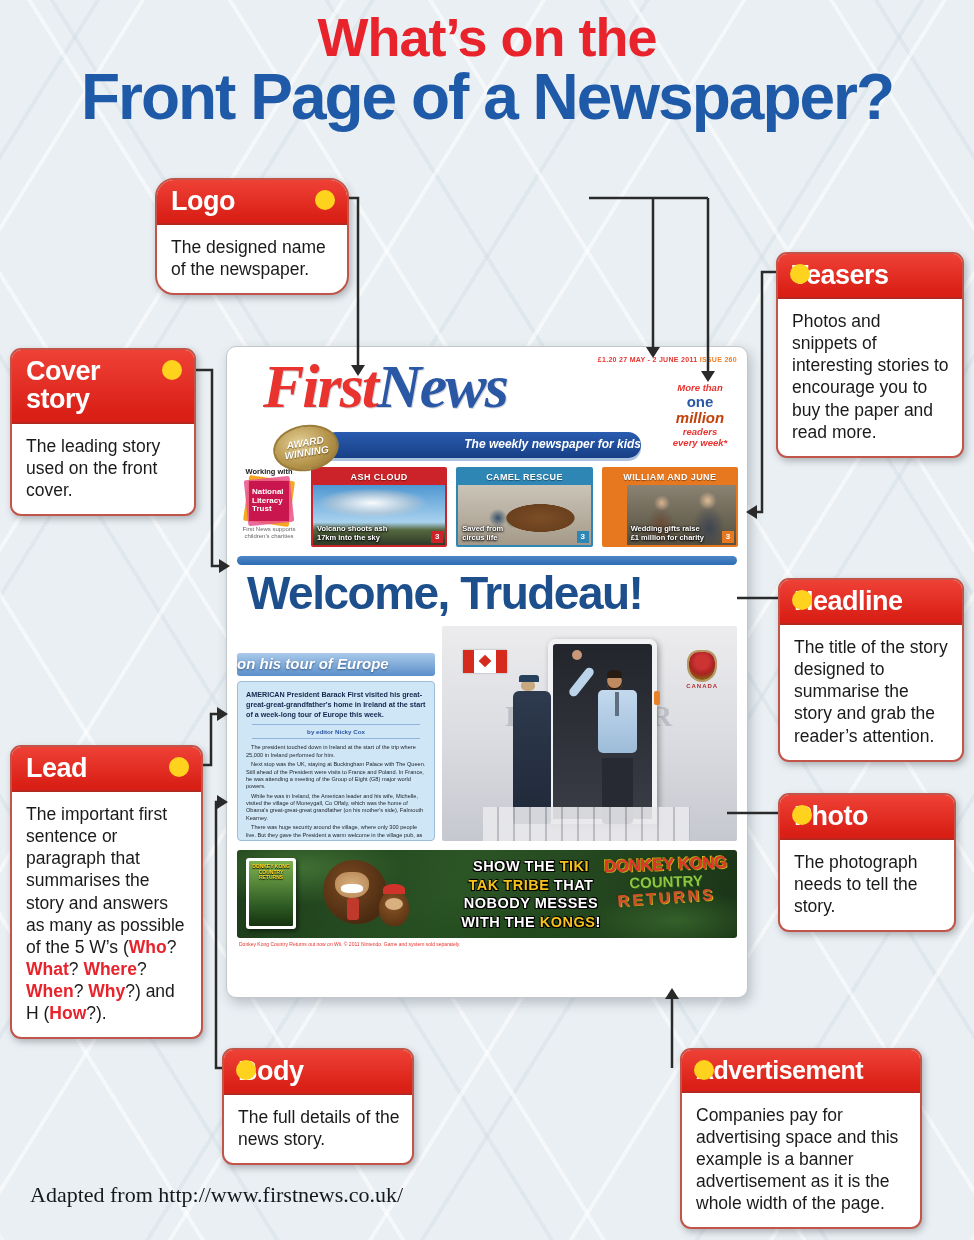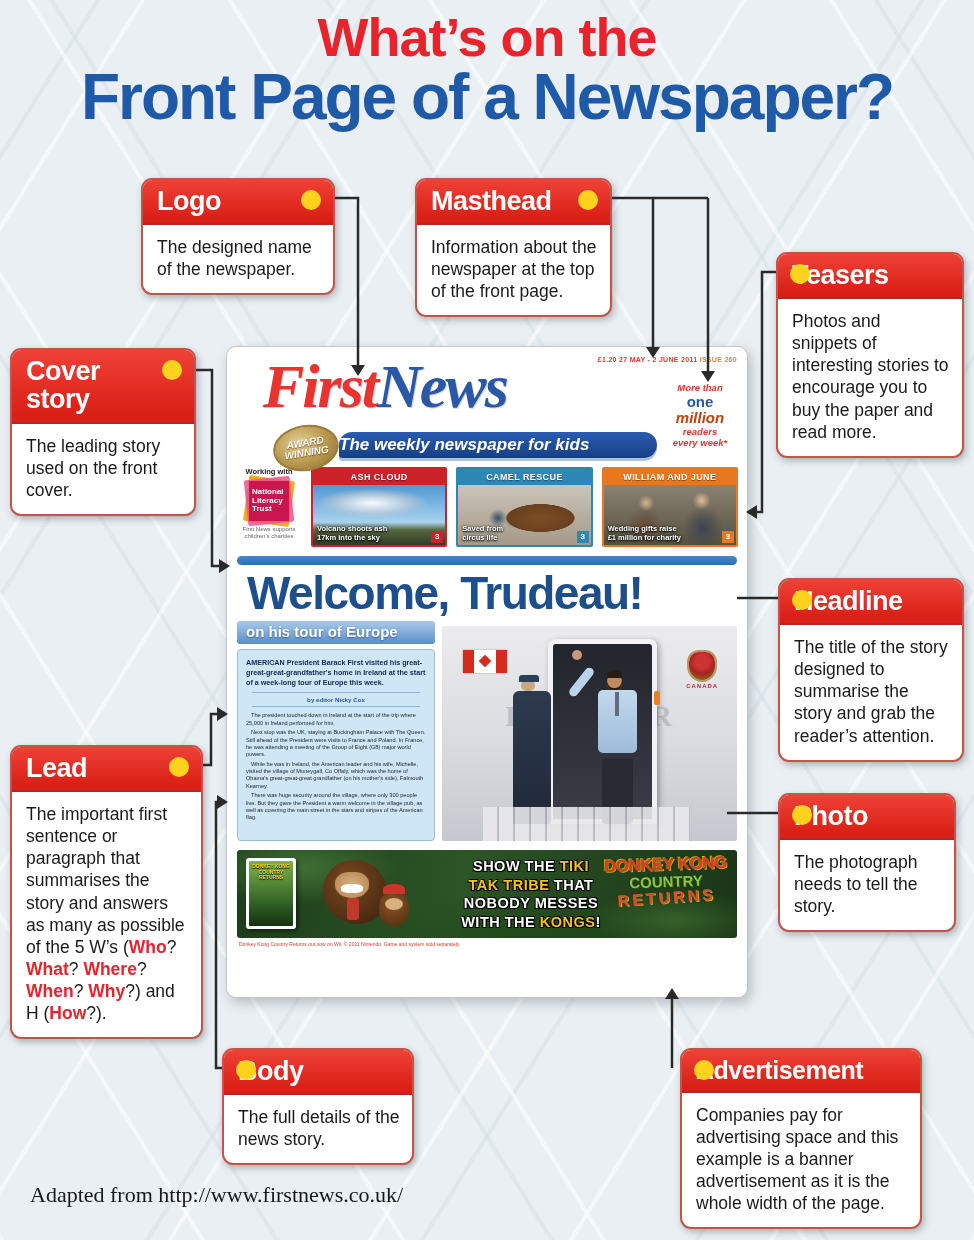--- a/index.html
+++ b/index.html
@@ -32,21 +32,21 @@
     border-bottom:2px solid #b5281f; letter-spacing:-0.5px; }
   .callout .hd .dot { position:absolute; width:20px; height:20px; border-radius:50%;
     background:#ffd21e; top:10px; }
   .callout .hd.dot-right { padding-right:44px; }
   .callout .hd.dot-right .dot { right:12px; }
   .callout .hd.dot-left { }
   .callout .hd.dot-left .dot { left:12px; }
   .callout .bd { padding:11px 12px 13px 14px; font-size:17.5px; line-height:1.26; color:#1a1a1a; }
   .callout .bd .red { color:#e8232b; font-weight:bold;text-align:right; }
 
-  #box-logo      { left:141px; top:178px; width:194px; }
+  #box-logo      { left:155px; top:178px; width:194px;border-radius:19px; }
   #box-masthead  { left:415px; top:178px; width:197px; }
   #box-teasers   { left:776px; top:252px; width:188px; }
   #box-cover     { left:10px;  top:348px; width:186px; }
   #box-headline  { left:778px; top:578px; width:186px; }
   #box-photo     { left:778px; top:793px; width:178px; }
   #box-lead      { left:10px;  top:745px; width:193px; }
   #box-body      { left:222px; top:1048px; width:192px; }
   #box-ad        { left:680px; top:1048px; width:242px; }
   #box-ad .hd    { font-size:25px; }
   #box-cover .hd { padding-right:52px; }
@@ -56,23 +56,23 @@
     background:#fff; border:1px solid #c3c7ca; border-radius:10px;
     box-shadow:3px 5px 12px rgba(70,80,90,.3); overflow:hidden; }
 
   .np-head { position:relative; height:120px; }
   .np-price { position:absolute; top:9px; right:10px; font-size:7px; font-weight:bold; letter-spacing:.3px; }
   .np-price .p1 { color:#e8332f; } .np-price .p2 { color:#f07e26; }
   .np-logo { position:absolute; left:36px; top:8px; font-family:"Liberation Serif", serif;
     font-style:italic; font-weight:bold; font-size:62px; letter-spacing:-2px; line-height:1;
     text-shadow:1px 1px 0 rgba(120,130,150,.35); }
   .np-logo .f { color:#e8332f; } .np-logo .n { color:#2b58a5; }
-  .np-banner { position:absolute; left:112px; top:85px; width:318px; height:26px;
+  .np-banner { position:absolute; left:96px; top:85px; width:318px; height:26px;
     background:linear-gradient(#2a5cb0,#173f85); border-radius:13px 13px 13px 3px;
-    color:#fff; font-weight:bold; font-style:italic; font-size:17px; text-align:left;
+    color:#fff; font-weight:bold; font-style:italic; font-size:12px; text-align:right;
     line-height:25px; box-shadow:0 3px 0 rgba(150,180,215,.8); }
   .np-award { position:absolute; left:46px; top:78px; width:66px; height:46px;
     background:radial-gradient(ellipse at 40% 35%, #e3cf96, #b7964d 55%, #8a6c2e);
     border:2px solid #9b7c39; border-radius:50%; transform:rotate(-9deg);
     color:#fff; font-weight:bold; font-style:italic; font-size:10px; text-align:center;
     display:flex; align-items:center; justify-content:center; line-height:1;
     text-shadow:0 1px 1px rgba(90,60,0,.8); z-index:2; }
   .np-readers { position:absolute; right:6px; top:36px; width:82px; text-align:center; line-height:1.12; }
   .np-readers .r-red { color:#e8332f; font-style:italic; font-weight:bold; font-size:9.5px; }
   .np-readers .r-one { color:#2b58a5; font-weight:bold; font-size:15px; }
@@ -97,36 +97,36 @@
   .timg.camel { background:
       radial-gradient(ellipse 42% 38% at 62% 55%, #7c4e26, #6a401e 60%, transparent 62%),
       radial-gradient(ellipse 10% 22% at 30% 55%, #35506b, transparent 70%),
       radial-gradient(ellipse 10% 22% at 42% 57%, #4b6b4a, transparent 70%),
       linear-gradient(#cac4b8, #a59a89); }
   .timg.wk { background:
       radial-gradient(circle 7px at 32% 30%, #d9b38f, transparent 8px),
       radial-gradient(circle 8px at 74% 26%, #e0bd97, transparent 9px),
       radial-gradient(ellipse 18% 45% at 31% 70%, #6a4a35, transparent 75%),
       radial-gradient(ellipse 20% 50% at 75% 72%, #3e4452, transparent 75%),
-      linear-gradient(#8a8272, #55503f); }
+      linear-gradient(#8a8272, #55503f); margin-left: 23px; }
   .teaser .tcap { position:absolute; bottom:2px; left:4px; right:16px; color:#fff; font-weight:bold;
     font-size:7.5px; line-height:1.18; white-space:pre-line; text-shadow:0 0 3px #000, 0 1px 2px #000; }
   .teaser .tpg { position:absolute; bottom:2px; right:2px; width:12px; height:12px; background:var(--c);
     color:#fff; font-weight:bold; font-size:8px; text-align:center; line-height:12px; }
 
   .np-divider { height:9px; background:linear-gradient(#4d85c5,#2d6db5); border-radius:5px; margin:9px 10px 0; }
 
   .np-headline { font-weight:bold; font-size:46px; color:#1d4f8c; letter-spacing:-1.5px;
     padding:4px 0 2px 20px; line-height:1.05; }
 
   .np-story { display:flex; gap:7px; padding:2px 10px 0; height:222px; }
   .np-leftcol { width:198px; display:flex; flex-direction:column; }
   .np-kicker { height:23px; background:linear-gradient(#a9c9ea,#5b8fc9); border-radius:3px;
-    color:#fff; font-weight:bold; font-size:15px; line-height:22px;
-    padding-left:9px; text-shadow:0 1px 2px rgba(20,50,90,.6); }
+    color:#fff; font-weight:bold; font-style:italic; font-size:15px; line-height:22px;
+    text-shadow:0 1px 2px rgba(20,50,90,.6);margin-top:32px; }
   .np-textbox { margin-top:5px; flex:1; background:#cfe6f7; border:1px solid #9cbcd8; border-radius:4px;
     padding:8px 8px 6px; overflow:hidden; }
   .np-lead { font-weight:bold; font-size:7.2px; color:#13284d; line-height:1.35; }
   .np-byline { margin:5px 6px; padding:3px 0; border-top:1px solid #8fb3d9; border-bottom:1px solid #8fb3d9;
     color:#2b58a5; font-weight:bold; font-size:6.2px; text-align:center; }
   .np-bodytext p { font-size:5.6px; color:#22262b; line-height:1.32; margin-bottom:2px; text-indent:5px; }
 
   .np-photo { flex:1; position:relative; margin-top:5px; border-radius:2px; overflow:hidden;
     background:linear-gradient(#ececee 0%, #dadbe0 55%, #c6c8cf 100%); }
   .ph-door { position:absolute; left:36%; top:6%; width:37%; bottom:8%;
@@ -240,27 +240,20 @@
   </svg>
 
   <div class="callout" id="box-logo">
     <div class="hd dot-right">
       <span>Logo</span>
       <span class="dot"></span>
     </div>
     <div class="bd">The designed name of the newspaper.</div>
   </div>
 
-  <div class="callout" id="box-masthead">
-    <div class="hd dot-right">
-      <span>Masthead</span>
-      <span class="dot"></span>
-    </div>
-    <div class="bd">Information about the newspaper at the top of the front page.</div>
-  </div>
 
   <div class="callout" id="box-teasers">
     <div class="hd dot-left">
       <span class="dot"></span>
       <span>Teasers</span>
     </div>
     <div class="bd">Photos and snippets of interesting stories to encourage you to buy the paper and read more.</div>
   </div>
 
   <div class="callout" id="box-headline">

